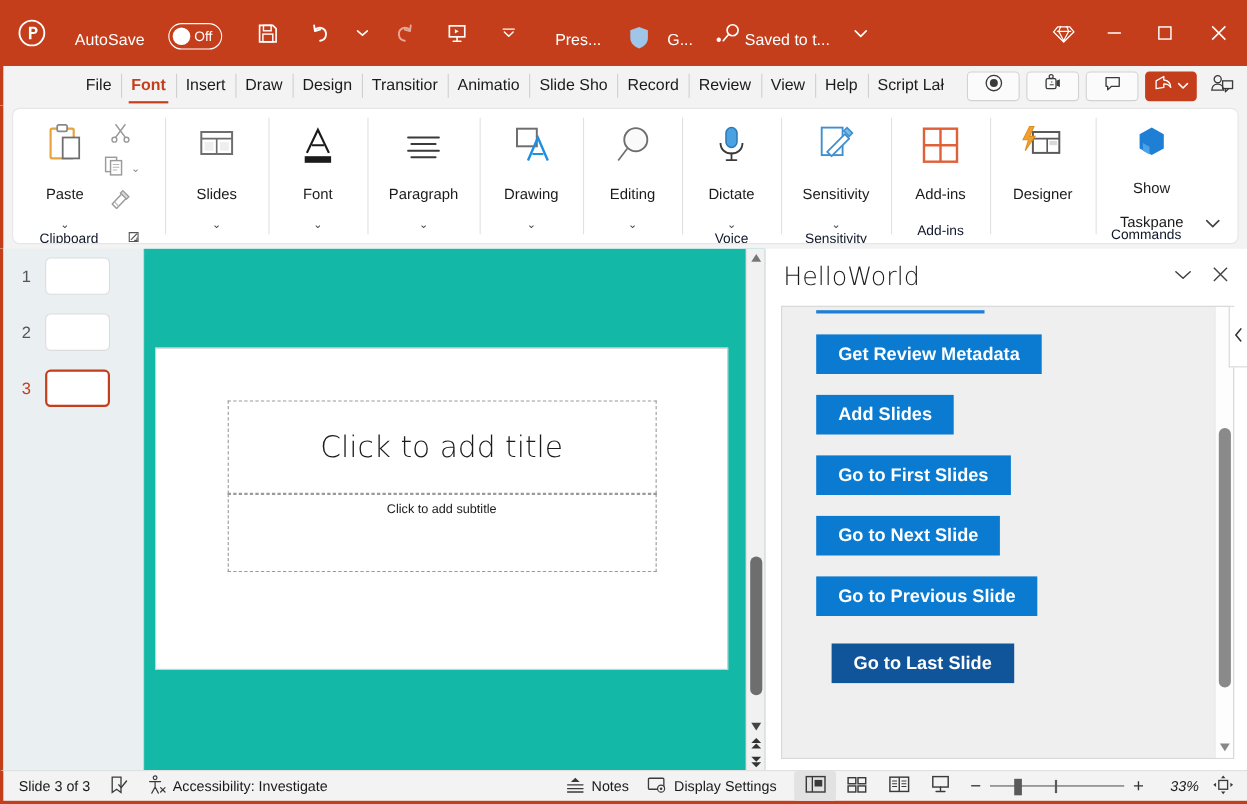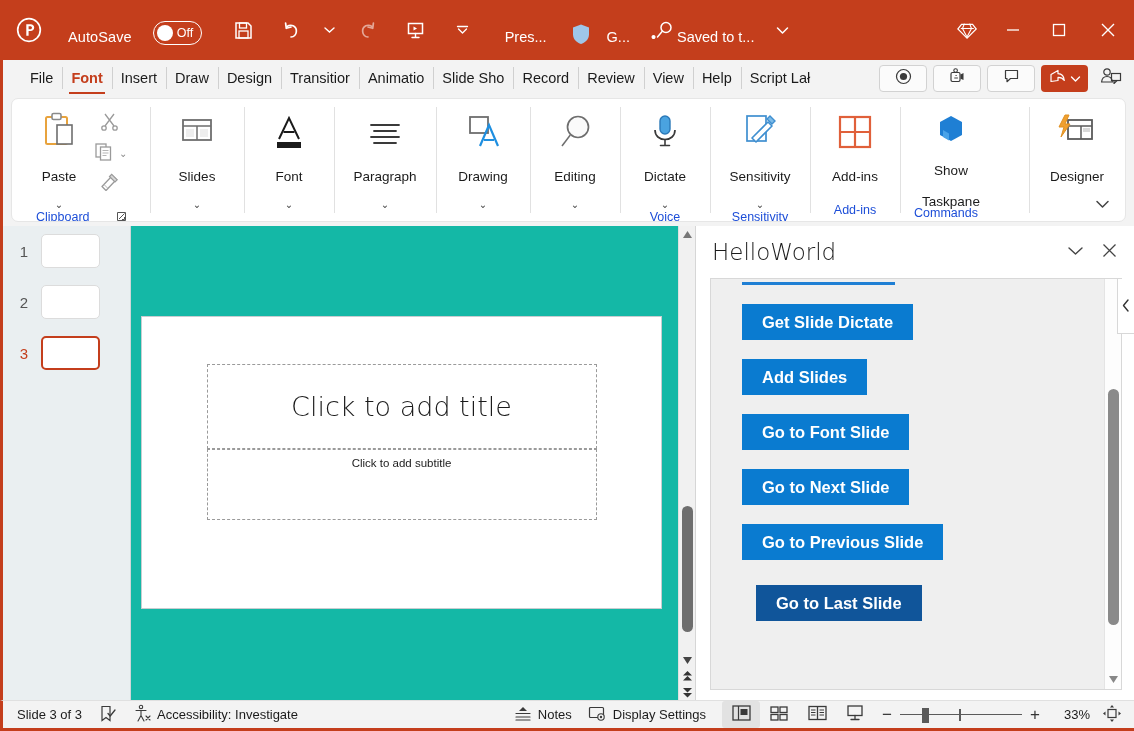--- a/index.html
+++ b/index.html
@@ -58,20 +58,21 @@
   }
   .wbtn.close { width: 52px; }
 
   
   .tabstrip {
     height: 36px; flex: 0 0 36px;
     background: #f3f3f3;
     display: flex; align-items: stretch;
     position: relative;
     border-left: 3px solid #c43e1c;
+    padding-left: 48px;
   }
   .tabs { display: flex; align-items: stretch; padding-left: 18px; }
   .tab {
     display: flex; align-items: center; justify-content: center;
     padding: 0 9px; font-size: 14.5px; color: #1b1b1b;
     position: relative; white-space: nowrap;
   }
   .tab + .tab::before {
     content: ""; position: absolute; left: 0; top: 7px; bottom: 7px; width: 1px; background: #d0d0d0;
   }
@@ -112,21 +113,21 @@
   .rgroup {
     display: flex; flex-direction: column;
     position: relative;
     padding: 0 4px;
   }
   .rgroup + .rgroup::before {
     content: ""; position: absolute; left: 0; top: 8px; bottom: 8px; width: 1px; background: #e1e1e1;
   }
   .rgroup-body { flex: 1; display: flex; align-items: flex-start; padding-top: 6px; }
   .rgroup-label {
-    height: 22px; font-size: 12.5px; color: #1d4ed8; display: flex; align-items: center;
+    height: 22px; font-size: 12.5px; color: #0f172a; display: flex; align-items: center;
     justify-content: center; gap: 6px; padding: 0 6px;
   }
   .rgroup-label .dlauncher { font-size: 11px; color: #555; }
   .bigbtn {
     width: 70px; display: flex; flex-direction: column; align-items: center; gap: 16px;
     padding-top: 4px;
   }
   .bigbtn .bico { height: 44px; display: flex; align-items: flex-end; justify-content: center; }
   .bigbtn .blab { font-size: 13.5px; color: #1b1b1b; text-align: center; line-height: 15px; }
   .bigbtn .bcaret { font-size: 10px; color: #444; line-height: 10px; }
@@ -258,21 +259,21 @@
     width: 38px; height: 27px; display: flex; align-items: center; justify-content: center;
     border-radius: 3px;
   }
   .viewbtn.active { background: #e2e2e2; }
   .zoomwrap { display: flex; align-items: center; gap: 6px; padding: 0 6px; }
   .zoomslider { position: relative; width: 122px; height: 18px; display: flex; align-items: center; }
   .zoomtrack { position: absolute; left: 0; right: 0; height: 1.5px; background: #5a5a5a; }
   .zoomtick { position: absolute; left: 59px; top: 3px; width: 1.5px; height: 12px; background: #5a5a5a; }
   .zoomthumb { position: absolute; left: 22px; top: 2px; width: 7px; height: 15px; background: #5a5a5a; }
   .zoomsign { font-size: 17px; color: #333; line-height: 17px; width: 14px; text-align: center; }
-  .zoompct { width: 42px; text-align: right; font-size: 13px; }
+  .zoompct { width: 42px; text-align: right; font-size: 13px; font-style: italic; }
 </style>
 </head>
 <body>
 
 <div id="app">
 
   <div class="titlebar">
     <div class="tb-left">
       <div class="pp-logo">
         <svg width="26" height="26" viewBox="0 0 26 26">
@@ -649,53 +650,53 @@
                 <rect x="3" y="3" width="30" height="30" fill="none" stroke="#e0603a" stroke-width="2.2"></rect>
                 <path d="M18 3v30M3 18h30" stroke="#e0603a" stroke-width="2.2"></path>
               </svg>
             </div>
             <div class="blab">Add-ins</div>
           </div>
         </div>
         <div class="rgroup-label">Add-ins</div>
       </div>
 
-      <div class="rgroup" style="padding:0 8px">
-        <div class="rgroup-body">
-          <div class="bigbtn" style="width:86px">
-            <div class="bico" style="height:38px">
-              <svg width="42" height="34" viewBox="0 0 42 34">
-                <path d="M21 3 32 9v13l-11 6-11-6V9z" fill="#1f7fd4"></path>
-                <path d="M13 17 19 20.5v7L13 24z" fill="#4aa3e8"></path>
-              </svg>
-            </div>
-            <div class="blab">Show</div>
-            <div class="blab">Taskpane</div>
-          </div>
-        </div>
-        <div class="rgroup-label">Commands Group</div>
-      </div>
-
       <div class="rgroup" style="padding:0 10px">
         <div class="rgroup-body">
           <div class="bigbtn" style="width:76px">
             <div class="bico" style="padding-bottom:3px">
               <svg width="40" height="36" viewBox="0 0 40 36">
                 <rect x="11" y="6" width="24" height="19" fill="#fff" stroke="#5a5a5a" stroke-width="1.8"></rect>
                 <path d="M11 12h24M24 12v13" stroke="#5a5a5a" stroke-width="1.5"></path>
                 <rect x="26" y="14" width="7" height="4" fill="#d9d9d9"></rect>
                 <path d="M8 1 2 13h5l-3 10 9-13H8l4-9z" fill="#f0a030" stroke="#e09020" stroke-width="1"></path>
               </svg>
             </div>
             <div class="blab">Designer</div>
           </div>
         </div>
         <div class="rgroup-label"></div>
       </div>
 
+      <div class="rgroup" style="padding:0 8px">
+        <div class="rgroup-body">
+          <div class="bigbtn" style="width:86px">
+            <div class="bico" style="height:38px">
+              <svg width="42" height="34" viewBox="0 0 42 34">
+                <path d="M21 3 32 9v13l-11 6-11-6V9z" fill="#1f7fd4"></path>
+                <path d="M13 17 19 20.5v7L13 24z" fill="#4aa3e8"></path>
+              </svg>
+            </div>
+            <div class="blab">Show</div>
+            <div class="blab">Taskpane</div>
+          </div>
+        </div>
+        <div class="rgroup-label">Commands Group</div>
+      </div>
+
       <div class="ribbon-collapse">
         <span>
           <svg width="15" height="10" viewBox="0 0 15 10">
               <path d="M2 2.5 7.5 8 13 2.5" fill="none" stroke="#444" stroke-width="1.5" stroke-linecap="round" stroke-linejoin="round"></path>
             </svg>
         </span>
       </div>
     </div>
   </div>
 
@@ -770,23 +771,23 @@
             <svg width="17" height="17" viewBox="0 0 17 17">
                 <path d="M2.5 2.5 14.5 14.5M14.5 2.5 2.5 14.5" stroke="#444" stroke-width="1.3"></path>
               </svg>
           </span>
         </div>
       </div>
 
       <div class="tp-body">
         <div class="tp-content">
           <div class="blue-rule"></div>
-          <button class="tpbtn first">Get Slide Dictate</button>
+          <button class="tpbtn first">Get Review Metadata</button>
           <button class="tpbtn">Add Slides</button>
-          <button class="tpbtn">Go to Font Slide</button>
+          <button class="tpbtn">Go to First Slides</button>
           <button class="tpbtn">Go to Next Slide</button>
           <button class="tpbtn">Go to Previous Slide</button>
           <button class="tpbtn pressed" style="margin-top:25px;margin-left:14px">Go to Last Slide</button>
         </div>
 
         <div class="tp-vscroll">
           <div class="tp-sb-thumb"></div>
           <div class="tp-sb-down">
             <svg width="11" height="9" viewBox="0 0 11 9">
                 <path d="M5.5 8 1 1h9z" fill="#888"></path>

